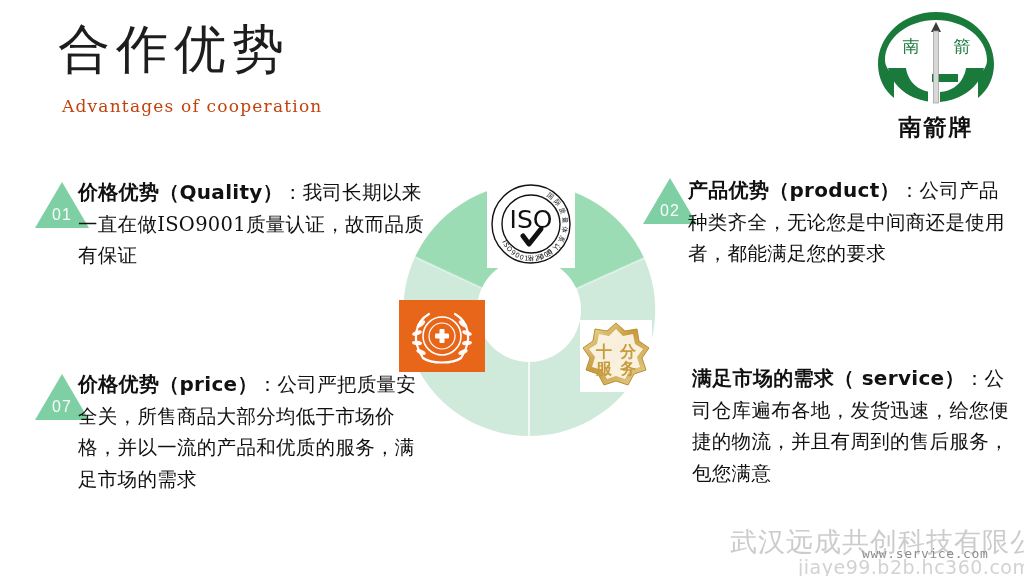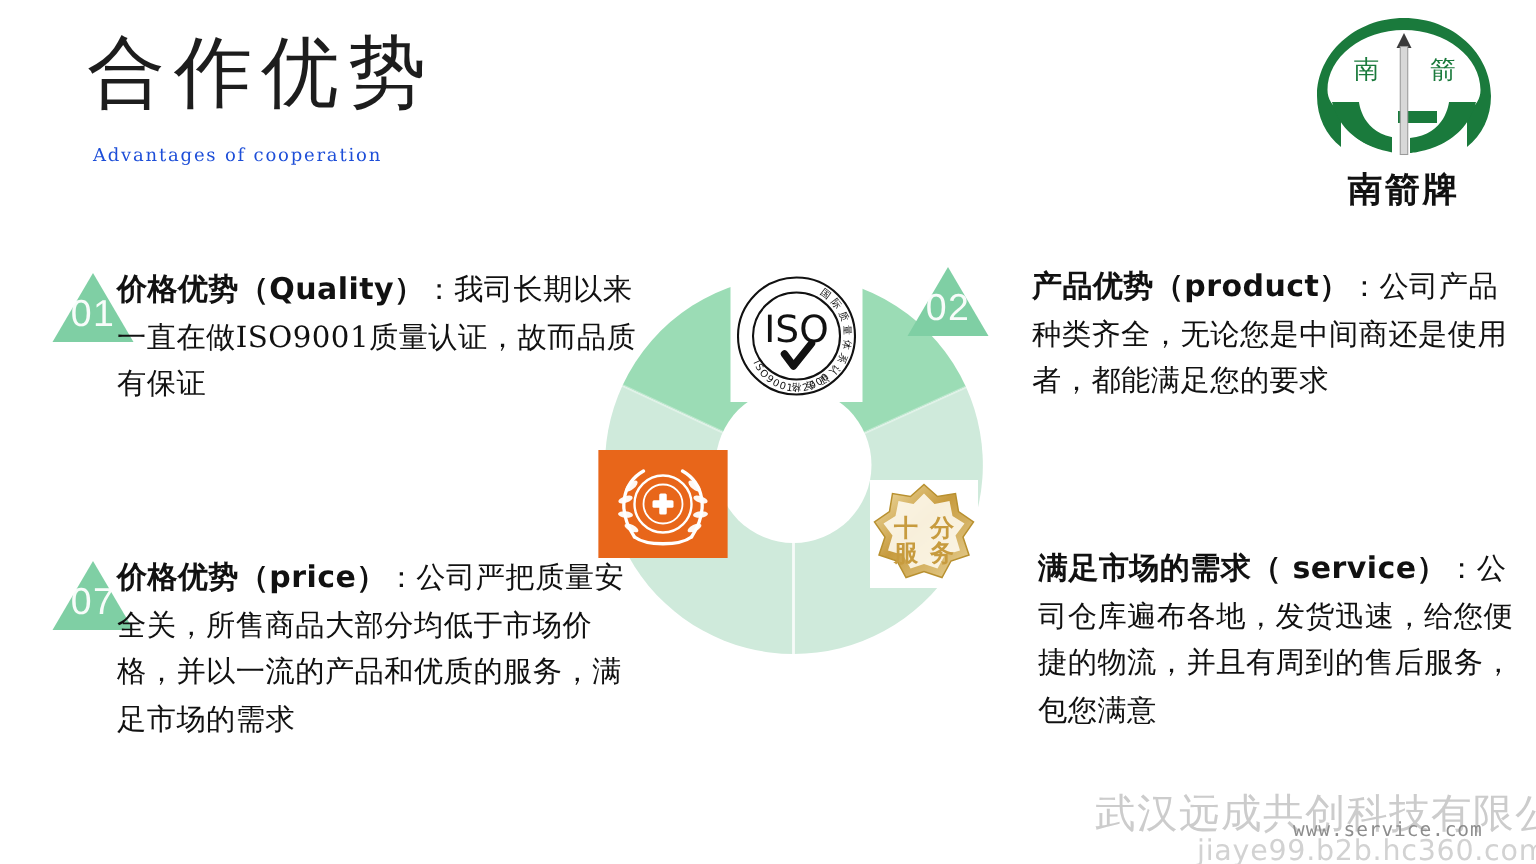--- a/index.html
+++ b/index.html
@@ -22,23 +22,23 @@
     font-size: 52px;
     letter-spacing: 6px;
     color: #1d1d1d;
     line-height: 1.2;
     font-weight: 400;
   }
   #page-subtitle {
     margin-top: 16px;
     margin-left: 4px;
     font-family: "DejaVu Serif", "Liberation Serif", serif;
-    font-size: 12px;
+    font-size: 17px;
     letter-spacing: 1.2px;
-    color: #1d4ed8;
+    color: #c2410c;
   }
 
   
   #logo { position: absolute; right: 18px; top: 4px; width: 140px; height: 160px; }
   #logo-mark { width: 140px; height: 115px; display:block; }
   #logo-text {
     text-align: center;
     font-family: "DejaVu Serif", "Liberation Serif", serif;
     font-size: 23px;
     font-weight: 700;
@@ -67,29 +67,29 @@
 
   
   .num-badge {
     position: absolute;
     width: 56px; height: 50px;
     display: flex; align-items: flex-end; justify-content: center;
   }
   .num-badge .tri { position: absolute; inset: 0; }
   .num-badge .num {
     position: relative;
-    font-size: 25px;
+    font-size: 16px;
     color: #ffffff;
     font-family: "Liberation Sans", sans-serif;
     letter-spacing: 1px;
     padding-bottom: 6px;
     opacity: .95;
   }
   #badge-01 { left: 34px;  top: 180px; }
-  #badge-02 { left: 604px; top: 176px; }
+  #badge-02 { left: 642px; top: 176px; }
   #badge-03 { left: 34px;  top: 372px; }
   #badge-04 { left: 634px; top: 362px; }
   #badge-04 .num { padding-bottom: 0; padding-top: 10px; align-self: flex-start; }
 
   
   .item-text {
     position: absolute;
     font-family: "DejaVu Serif", "Liberation Serif", serif;
     font-size: 19.5px;
     line-height: 1.62;

